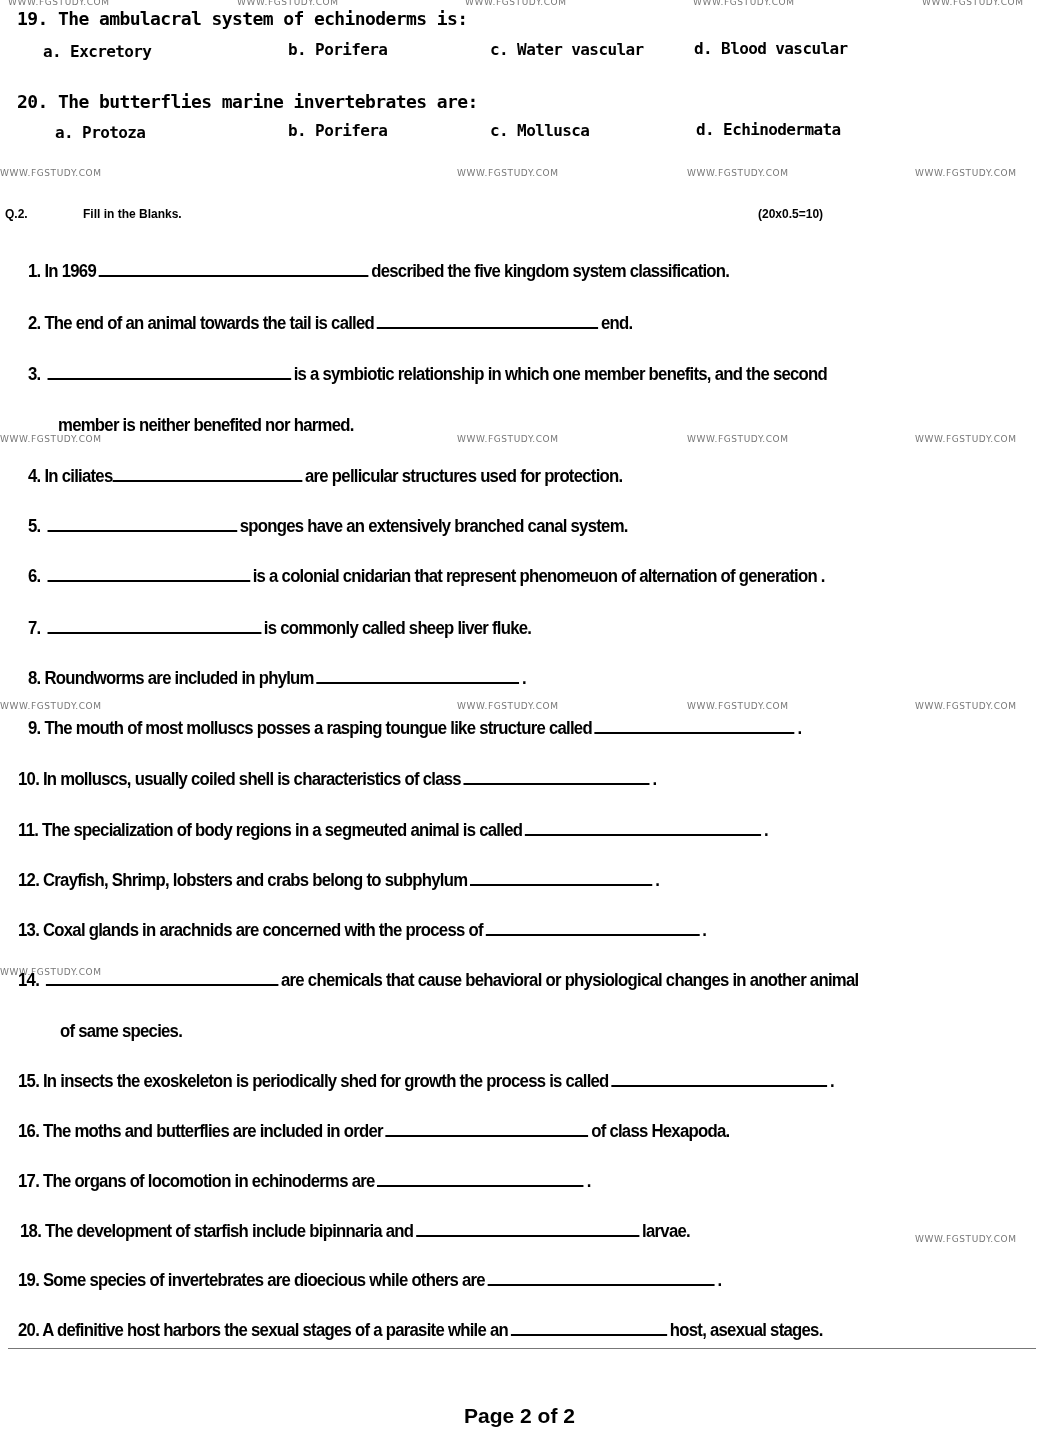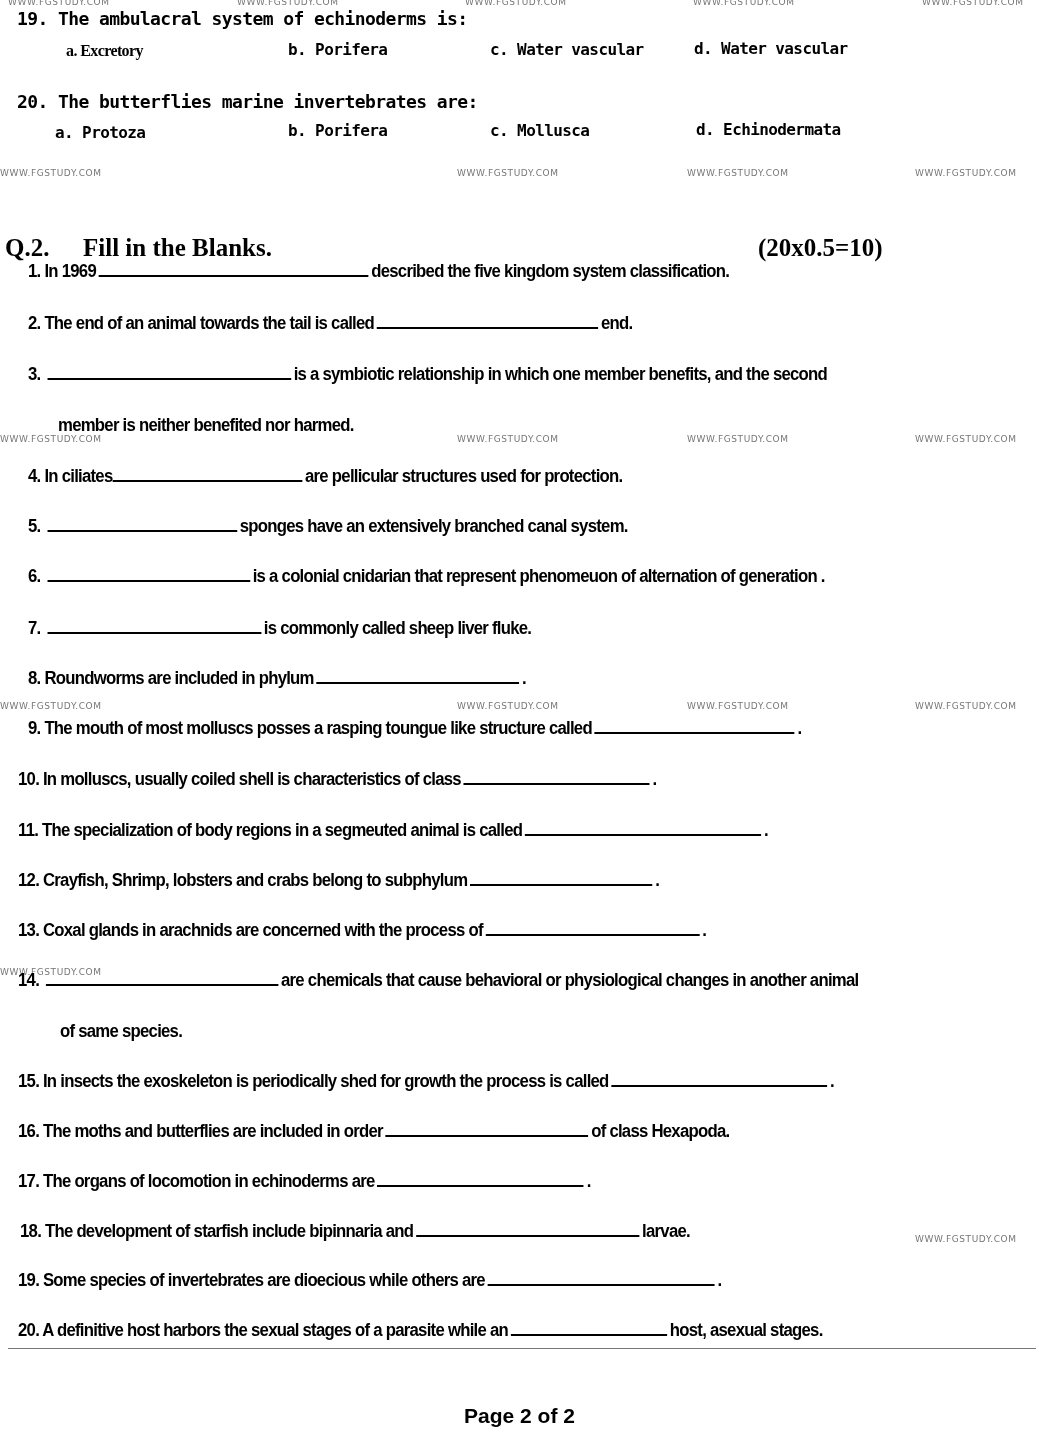--- a/index.html
+++ b/index.html
@@ -1,20 +1,20 @@
 <!DOCTYPE html>
 <html><head>
 <meta charset="utf-8">
 <style>
   html, body { margin:0; padding:0; background:#ffffff; }
   body { width:1039px; height:1437px; position:relative; overflow:hidden; color:#000; }
   .wm { position:absolute; font-family:"DejaVu Sans", sans-serif; font-size:9px; letter-spacing:0.6px; color:#777; }
   .mcq { position:absolute; font-family:"DejaVu Sans Mono", monospace; font-weight:bold; font-size:18px; letter-spacing:-0.6px; white-space:nowrap; }
   .opt { position:absolute; font-family:"DejaVu Sans Mono", monospace; font-weight:bold; font-size:16px; letter-spacing:-0.6px; white-space:nowrap; }
-  .qhead { position:absolute; font-family:Liberation Serif, serif; font-weight:bold; font-size:25px; white-space:nowrap;margin-top:27px; }
+  .qhead { position:absolute; font-family:Liberation Sans, sans-serif; font-weight:bold; font-size:12px; white-space:nowrap; }
   .item { position:absolute; font-family:"Liberation Sans", sans-serif; font-weight:bold; font-size:18px; letter-spacing:-0.8px; white-space:nowrap; transform-origin:left top; transform:scaleX(0.93); }
   .num { display:inline-block; }
   .blank { display:inline-block; border-bottom:2px solid #000; height:14px; vertical-align:baseline; margin:0 3px; }
   .rule { position:absolute; left:8px; width:1028px; height:1px; background:#777; top:1348px; }
   .footer { position:absolute; top:1404px; left:0; width:1039px; text-align:center; font-family:"Liberation Sans", sans-serif; font-weight:bold; font-size:21px; }
 </style>
 </head>
 <body>
 
 <div class="wm" style="top:-3px;left:8px;">WWW.FGSTUDY.COM</div>
@@ -38,24 +38,24 @@
 <div class="wm" style="top:701px;left:687px;">WWW.FGSTUDY.COM</div>
 <div class="wm" style="top:701px;left:915px;">WWW.FGSTUDY.COM</div>
 
 <div class="wm" style="top:967px;left:0px;">WWW.FGSTUDY.COM</div>
 <div class="wm" style="top:1234px;left:915px;">WWW.FGSTUDY.COM</div>
 
 <div class="mcq" style="top:8px;left:17px;">
   <span>19.</span>
   <span>The ambulacral system of echinoderms is:</span>
 </div>
-<div class="opt" style="top:42px;left:66px;font-family:Liberation Serif, serif;">a. Excretory</div>
+<div class="opt" style="top:42px;left:43px;">a. Excretory</div>
 <div class="opt" style="top:40px;left:288px;">b. Porifera</div>
 <div class="opt" style="top:40px;left:490px;">c. Water vascular</div>
-<div class="opt" style="top:39px;left:694px;">d. Water vascular</div>
+<div class="opt" style="top:39px;left:694px;">d. Blood vascular</div>
 
 <div class="mcq" style="top:91px;left:17px;">
   <span>20.</span>
   <span>The butterflies marine invertebrates are:</span>
 </div>
 <div class="opt" style="top:123px;left:55px;">a. Protoza</div>
 <div class="opt" style="top:121px;left:288px;">b. Porifera</div>
 <div class="opt" style="top:121px;left:490px;">c. Mollusca</div>
 <div class="opt" style="top:120px;left:696px;">d. Echinodermata</div>
 

